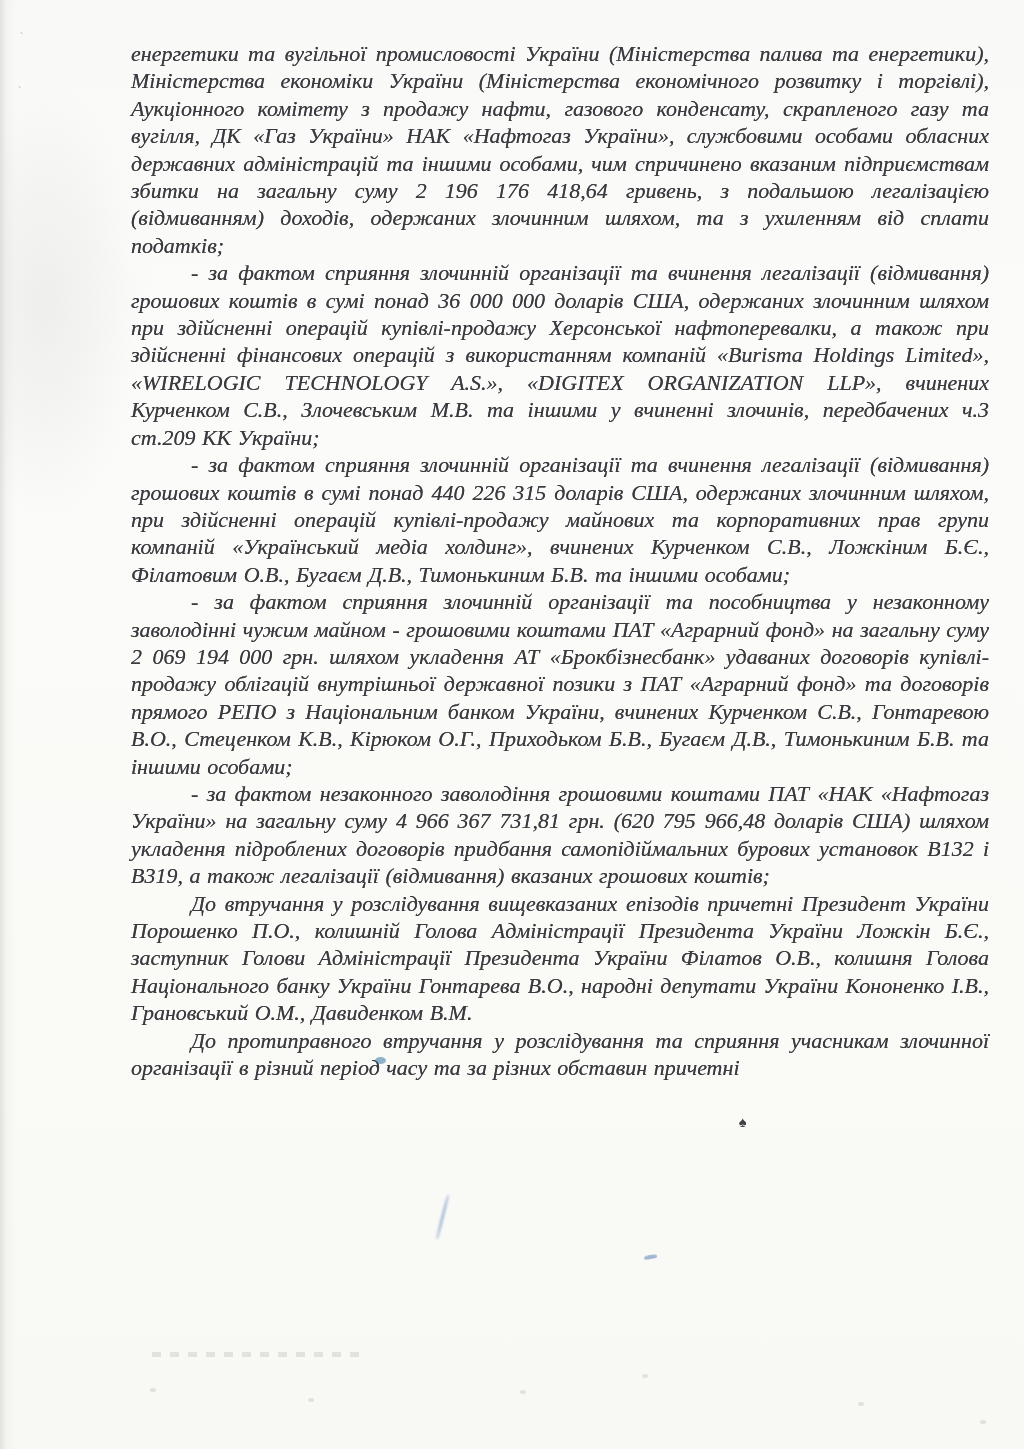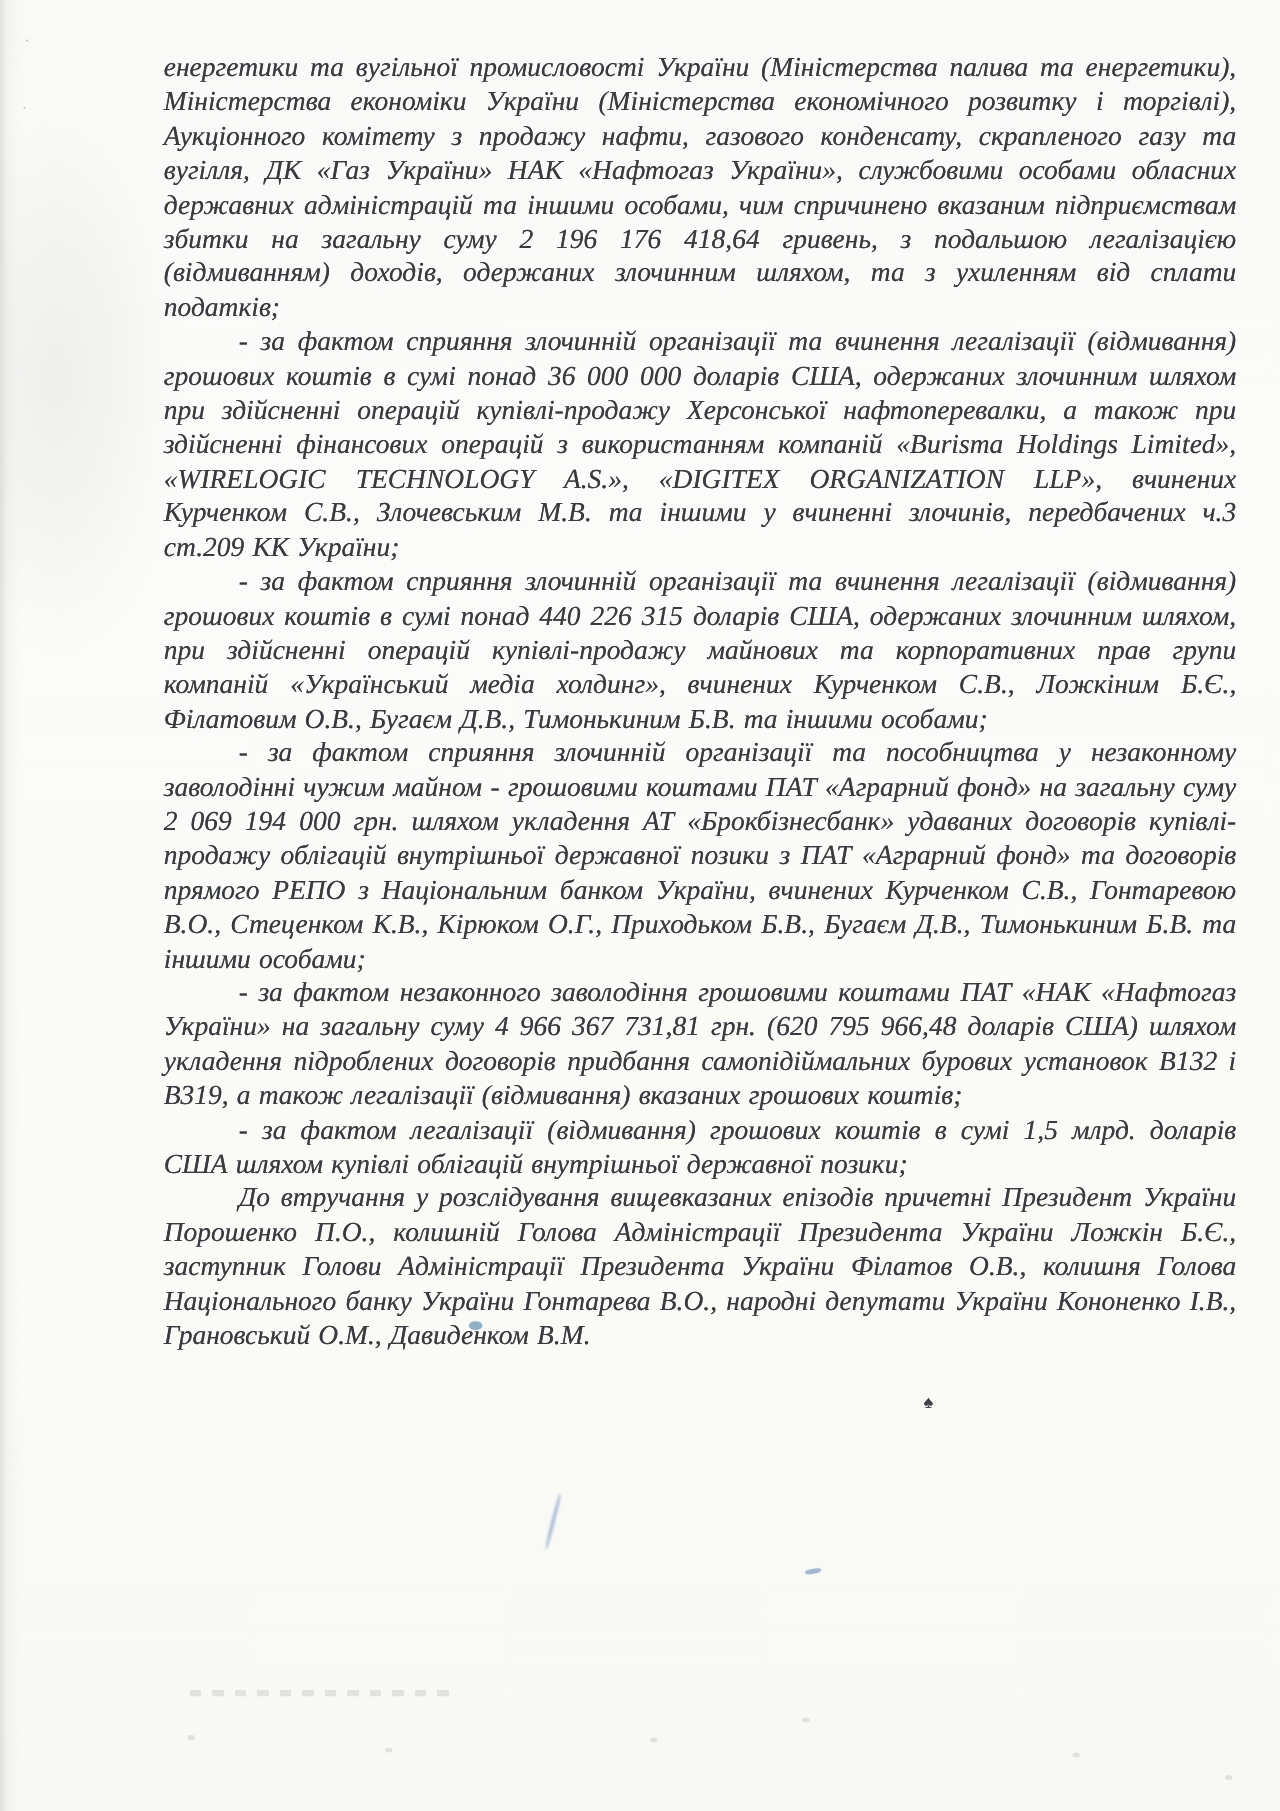--- a/index.html
+++ b/index.html
@@ -113,22 +113,22 @@
 <div class="scan-page">
 
   <div class="smudge-topleft"></div>
 
   <div class="text-block">
     <p class="continuation">енергетики та вугільної промисловості України (Міністерства палива та енергетики), Міністерства економіки України (Міністерства економічного розвитку і торгівлі), Аукціонного комітету з продажу нафти, газового конденсату, скрапленого газу та вугілля, ДК «Газ України» НАК «Нафтогаз України», службовими особами обласних державних адміністрацій та іншими особами, чим спричинено вказаним підприємствам збитки на загальну суму 2 196 176 418,64 гривень, з подальшою легалізацією (відмиванням) доходів, одержаних злочинним шляхом, та з ухиленням від сплати податків;</p>
     <p>- за фактом сприяння злочинній організації та вчинення легалізації (відмивання) грошових коштів в сумі понад 36 000 000 доларів США, одержаних злочинним шляхом при здійсненні операцій купівлі-продажу Херсонської нафтоперевалки, а також при здійсненні фінансових операцій з використанням компаній «Burisma Holdings Limited», «WIRELOGIC TECHNOLOGY A.S.», «DIGITEX ORGANIZATION LLP», вчинених Курченком С.В., Злочевським М.В. та іншими у вчиненні злочинів, передбачених ч.3 ст.209 КК України;</p>
     <p>- за фактом сприяння злочинній організації та вчинення легалізації (відмивання) грошових коштів в сумі понад 440 226 315 доларів США, одержаних злочинним шляхом, при здійсненні операцій купівлі-продажу майнових та корпоративних прав групи компаній «Український медіа холдинг», вчинених Курченком С.В., Ложкіним Б.Є., Філатовим О.В., Бугаєм Д.В., Тимонькиним Б.В. та іншими особами;</p>
     <p>- за фактом сприяння злочинній організації та пособництва у незаконному заволодінні чужим майном - грошовими коштами ПАТ «Аграрний фонд» на загальну суму 2 069 194 000 грн. шляхом укладення АТ «Брокбізнесбанк» удаваних договорів купівлі-продажу облігацій внутрішньої державної позики з ПАТ «Аграрний фонд» та договорів прямого РЕПО з Національним банком України, вчинених Курченком С.В., Гонтаревою В.О., Стеценком К.В., Кірюком О.Г., Приходьком Б.В., Бугаєм Д.В., Тимонькиним Б.В. та іншими особами;</p>
     <p>- за фактом незаконного заволодіння грошовими коштами ПАТ «НАК «Нафтогаз України» на загальну суму 4 966 367 731,81 грн. (620 795 966,48 доларів США) шляхом укладення підроблених договорів придбання самопідіймальних бурових установок В132 і В319, а також легалізації (відмивання) вказаних грошових коштів;</p>
-    <p>- за фактом легалізації (відмивання) грошових коштів в сумі 1,5 млрд. доларів США шляхом купівлі облігацій внутрішньої державної позики;</p>
     <p>До втручання у розслідування вищевказаних епізодів причетні Президент України Порошенко П.О., колишній Голова Адміністрації Президента України Ложкін Б.Є., заступник Голови Адміністрації Президента України Філатов О.В., колишня Голова Національного банку України Гонтарева В.О., народні депутати України Кононенко І.В., Грановський О.М., Давиденком В.М.</p>
+    <p>До протиправного втручання у розслідування та сприяння учасникам злочинної організації в різний період часу та за різних обставин причетні</p>
   </div>
 
   <span class="speck" style="left:20px; top:24px;">ˏ</span>
   <span class="speck" style="left:18px; top:78px;">ˏ</span>
 
   <div class="ink-dot-blue"></div>
   <div class="ink-stroke-blue"></div>
   <div class="ink-dash-blue"></div>
 
   <span class="pin-mark">♠</span>

